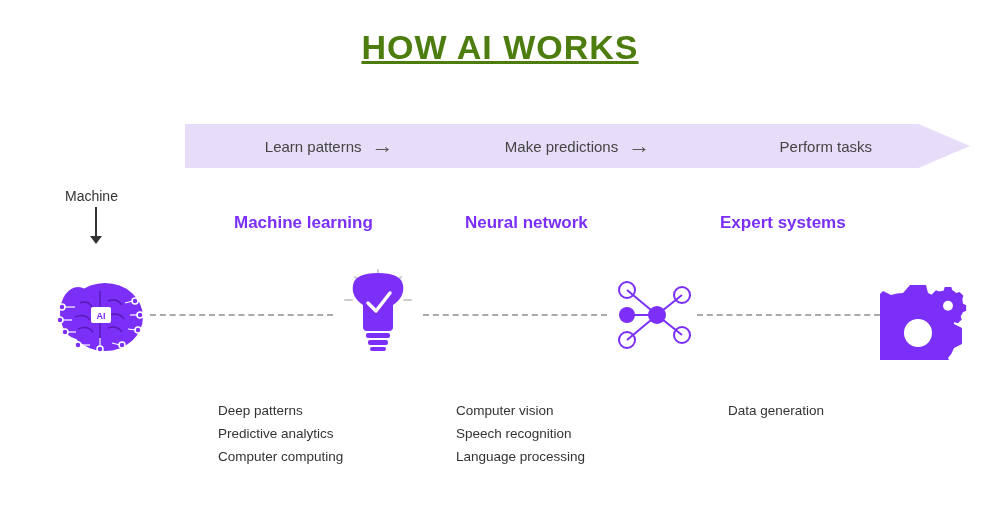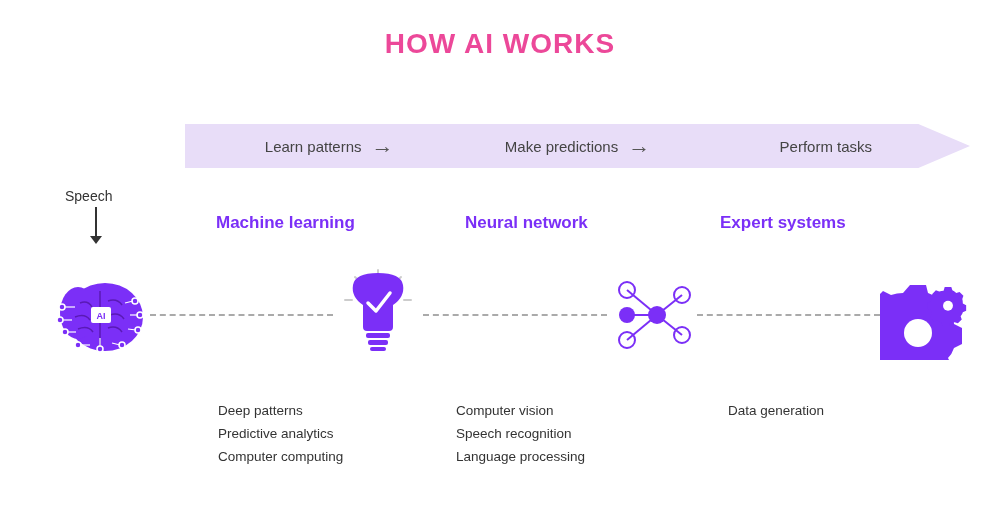--- a/index.html
+++ b/index.html
@@ -7,25 +7,26 @@
       width: 1000px;
       height: 529px;
       background: #fff;
       font-family: Arial, sans-serif;
       overflow: hidden;
       position: relative;
     }
 
     .title {
       text-align: center;
-      font-size: 28px;
+      font-size: 34px;
       font-weight: 900;
-      color: #ec4899;
+      color: #4d7c0f;
       padding-top: 28px;
       letter-spacing: 1px;
+      text-decoration: underline;
     }
 
     
     .arrow-banner {
       position: absolute;
       top: 118px;
       left: 185px;
       right: 30px;
       height: 56px;
       display: flex;
@@ -99,21 +100,21 @@
 
     
     .section-title {
       position: absolute;
       font-size: 17px;
       font-weight: 800;
       color: #7b2ff7;
       top: 213px;
     }
 
-    .section-title.ml { left: 216px; }
+    .section-title.ml { left: 234px; }
     .section-title.nn { left: 465px; }
     .section-title.es { left: 720px; }
 
     
     .icons-row {
       position: absolute;
       top: 265px;
       left: 50px;
       right: 30px;
       display: flex;
@@ -188,21 +189,21 @@
     <div class="arrow-label">
       <span>Make predictions</span>
       <span class="arrow-connector">→</span>
     </div>
     <div class="arrow-label">
       <span>Perform tasks</span>
     </div>
   </div>
 </div>
 
-<div class="inputs-label">Speech</div>
+<div class="inputs-label">Machine</div>
 <div class="inputs-arrow"></div>
 
 <div class="section-title ml">Machine learning</div>
 <div class="section-title nn">Neural network</div>
 <div class="section-title es">Expert systems</div>
 
 <div class="icons-row">
 
   <svg class="icon-brain" viewBox="0 0 100 100" xmlns="http://www.w3.org/2000/svg">
 

